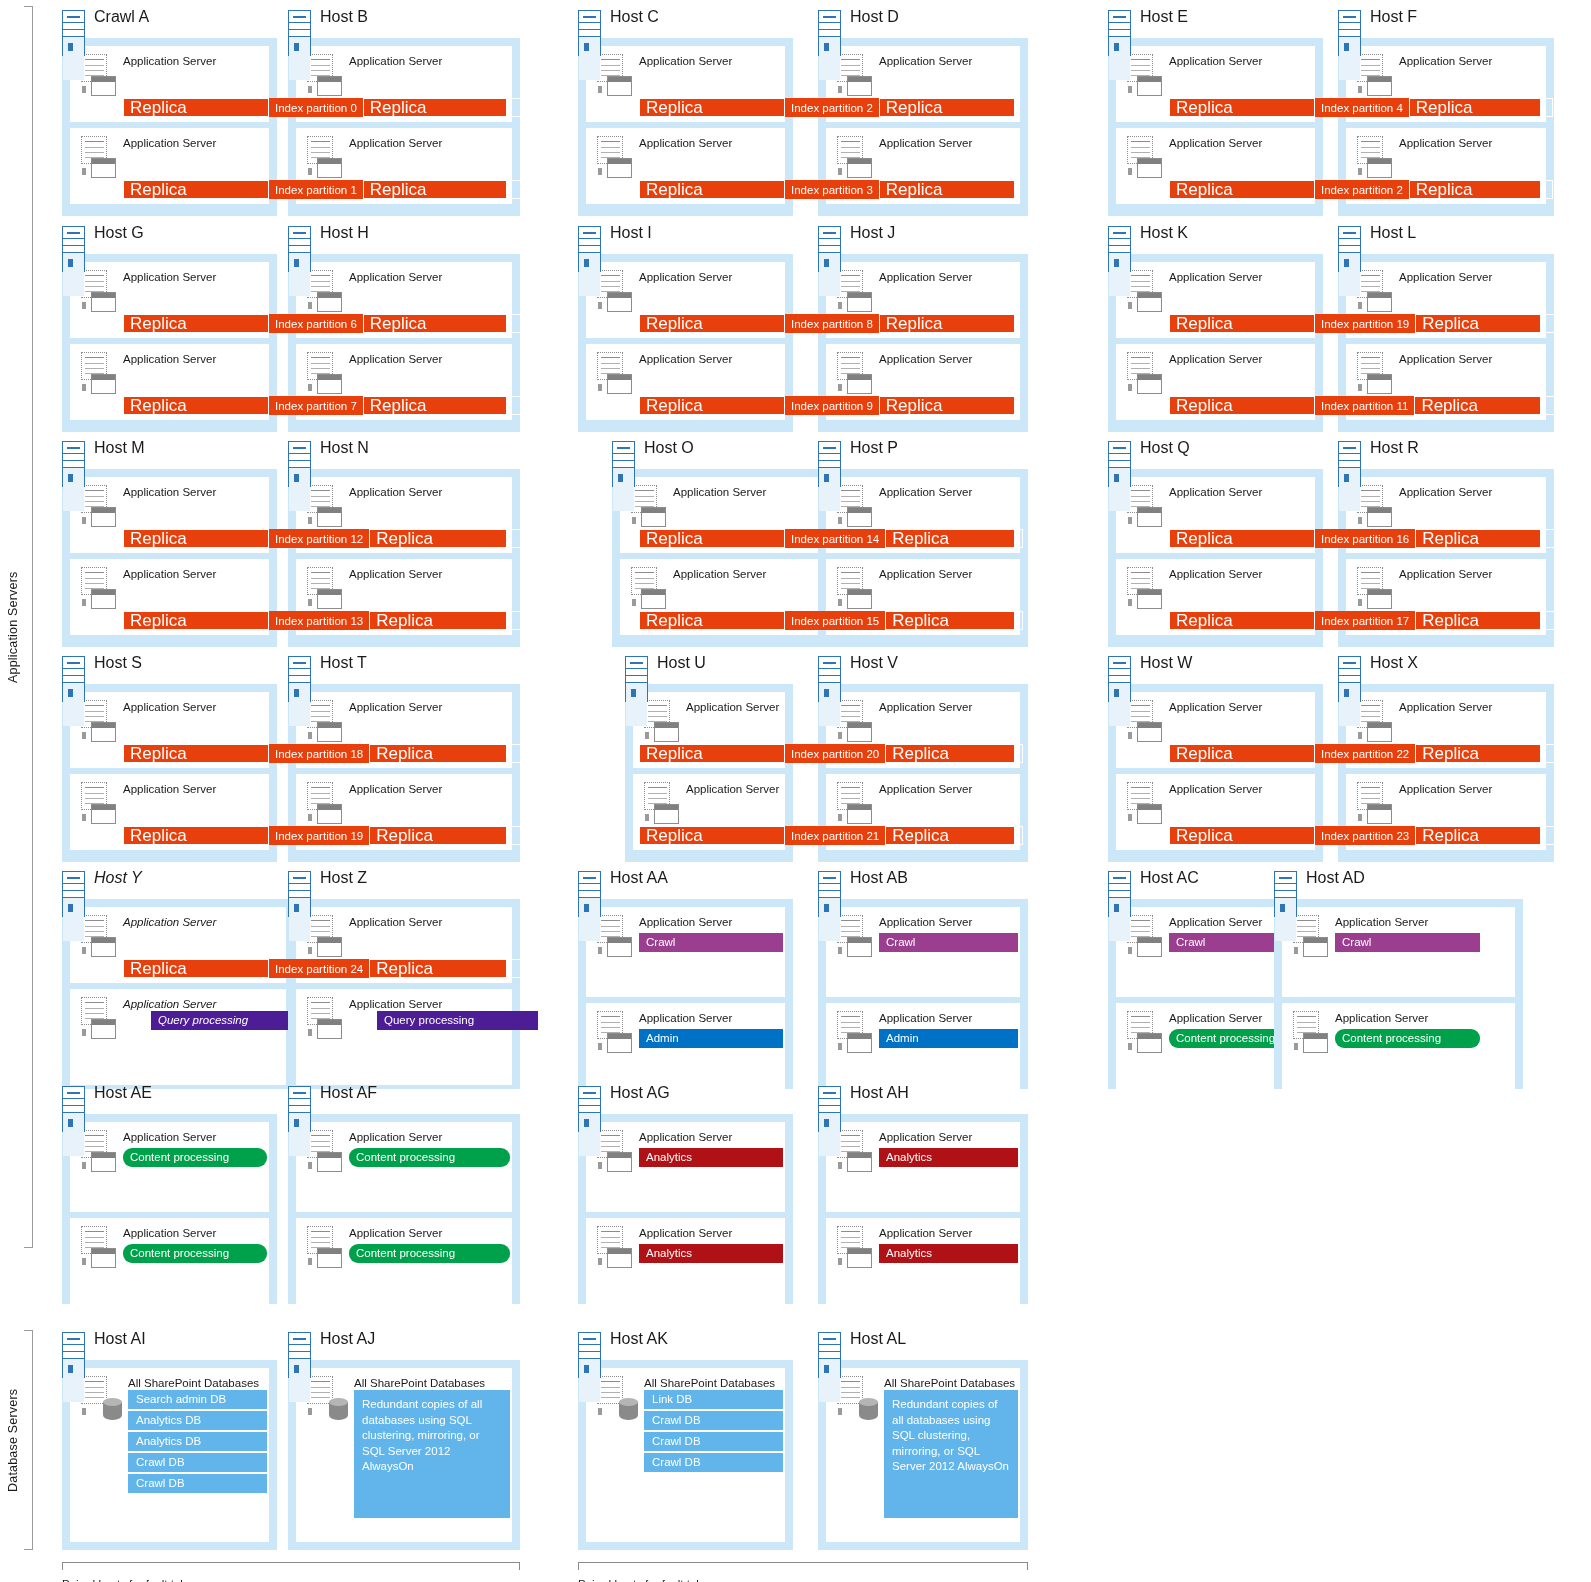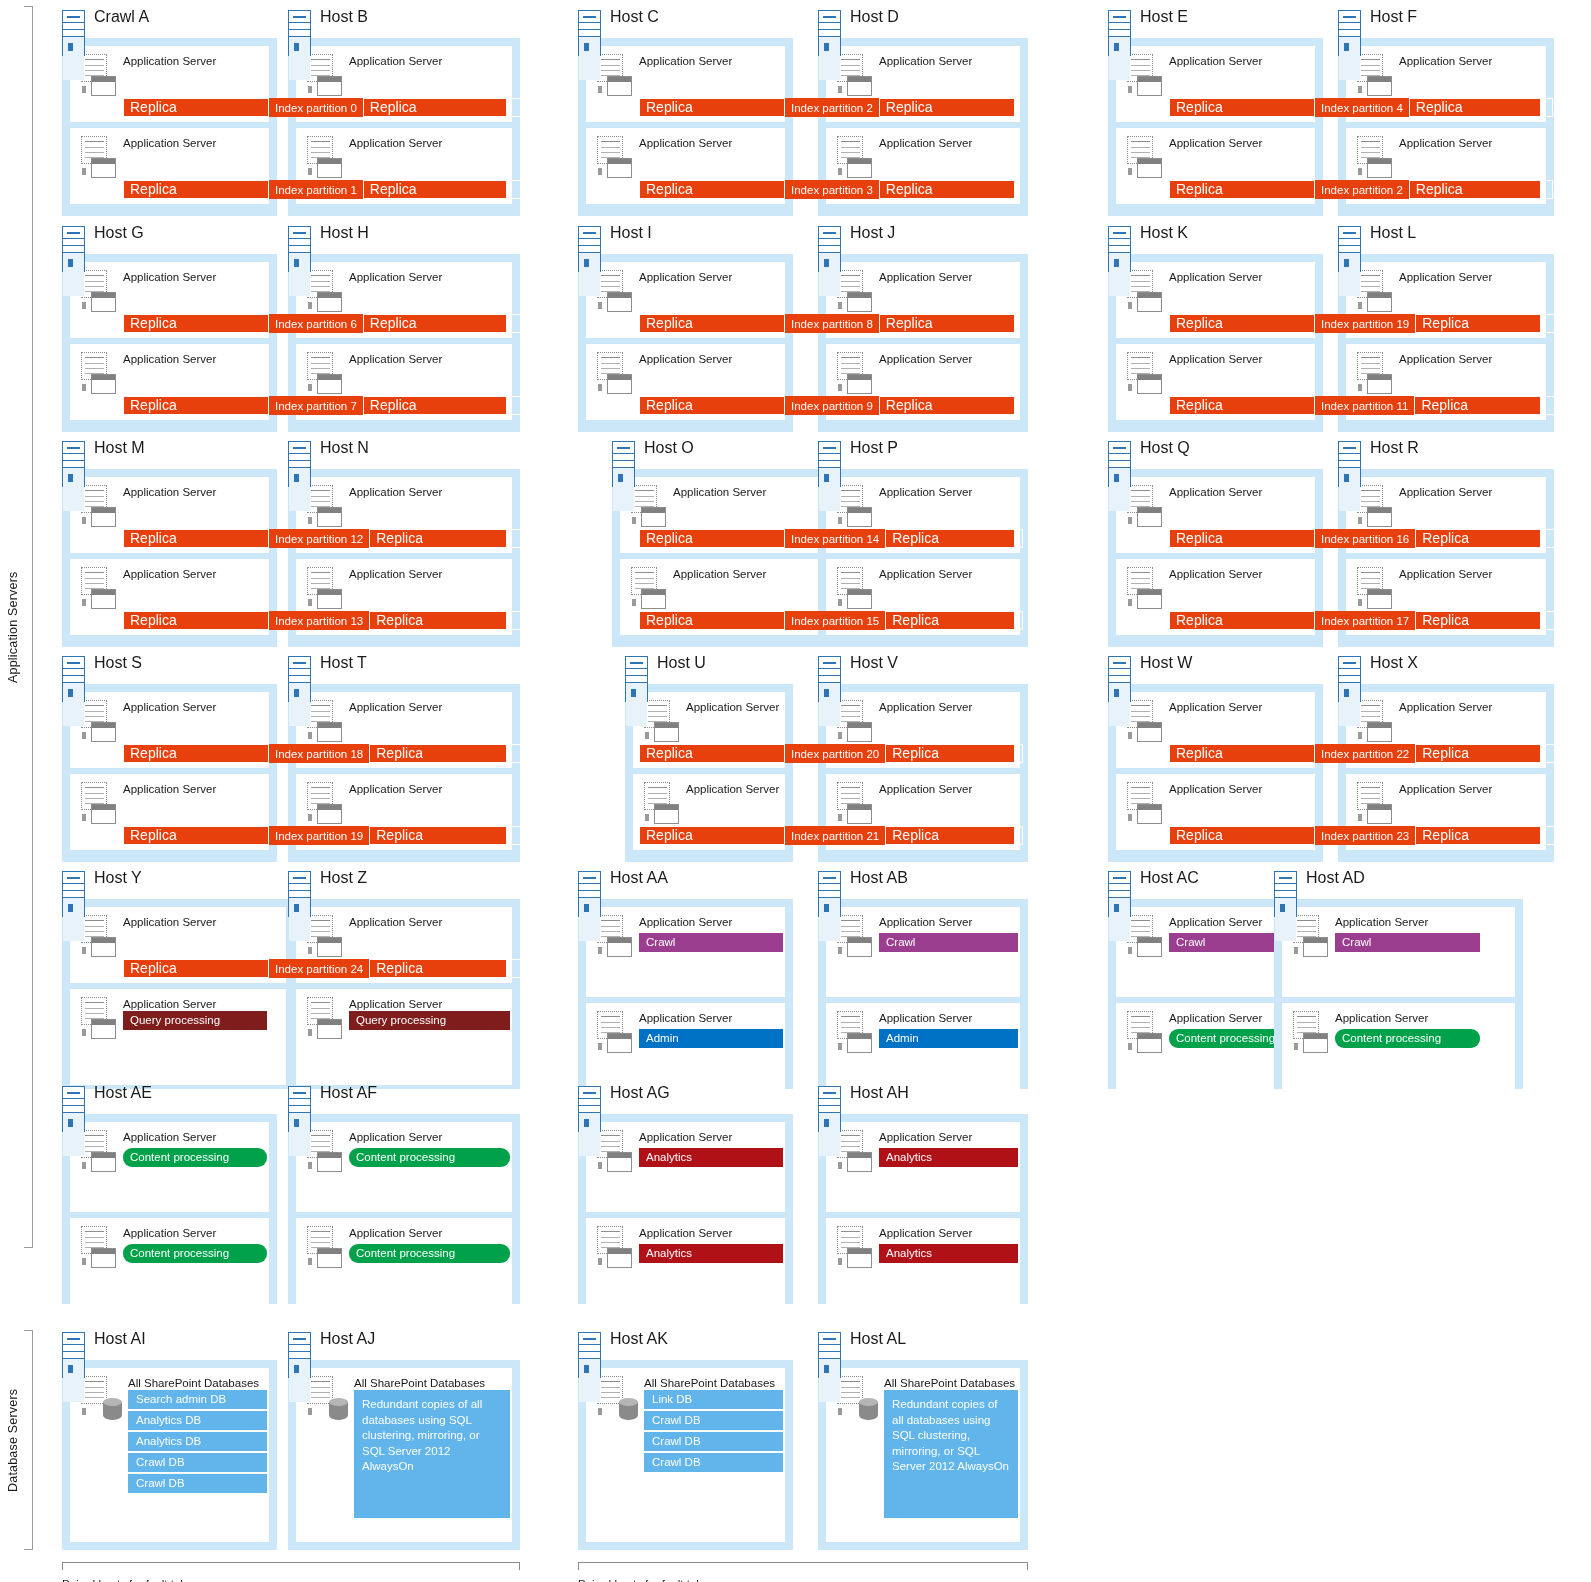--- a/index.html
+++ b/index.html
@@ -179,37 +179,37 @@
     padding-left: 7px;
     font-size: 11.5px;
     color: #ffffff;
     white-space: nowrap;
     overflow: hidden;
   }
   .chip.crawl   { background: #9B3E8F; }
   .chip.admin   { background: #0072C6; }
   .chip.content { background: #00A14B; border-radius: 9px; }
   .chip.analytics { background: #B01116; }
-  .chip.query   { background: #7f1d1d; }
+  .chip.query   { background: #4c1d95; margin-left: 28px; }
 
   
   .partition-band {
     position: absolute;
     height: 19px;
     background: #E8400C;
     display: flex;
     align-items: center;
     z-index: 4;
   }
   .partition-band .replica {
     height: 19px;
     line-height: 17px;
     border: 1.2px solid #ffffff;
     padding-left: 6px;
-    font-size: 14px;
+    font-size: 17px;
     color: #ffffff;
     white-space: nowrap;
     overflow: hidden;
     flex: none;
   }
   .partition-band .ptext {
     flex: 1 1 auto;
     text-align: center;
     font-size: 11.5px;
     color: #ffffff;
@@ -1360,21 +1360,21 @@
     <div class="partition-band" style="left: 1169px; top: 744px; width: 371px;">
       <div class="replica" style="width: 146px;">Replica</div>
       <div class="ptext">Index partition 22</div>
       <div class="replica" style="width: 144px;">Replica</div>
     </div>
     <div class="partition-band" style="left: 1169px; top: 826px; width: 371px;">
       <div class="replica" style="width: 146px;">Replica</div>
       <div class="ptext">Index partition 23</div>
       <div class="replica" style="width: 144px;">Replica</div>
     </div>
-    <div class="host-group" style="left: 62px; top: 869px; width: 232px;">
+    <div class="host-group" style="left: 62px; top: 869px; width: 232px; font-style: italic;">
       <div class="host-head">
         <div class="tower">
           <i class="lower"></i>
           <i class="slot"></i>
           <i class="l1"></i>
           <i class="l2"></i>
           <i class="l3"></i>
           <i class="led"></i>
         </div>
         <div class="host-title">Host Y</div>

